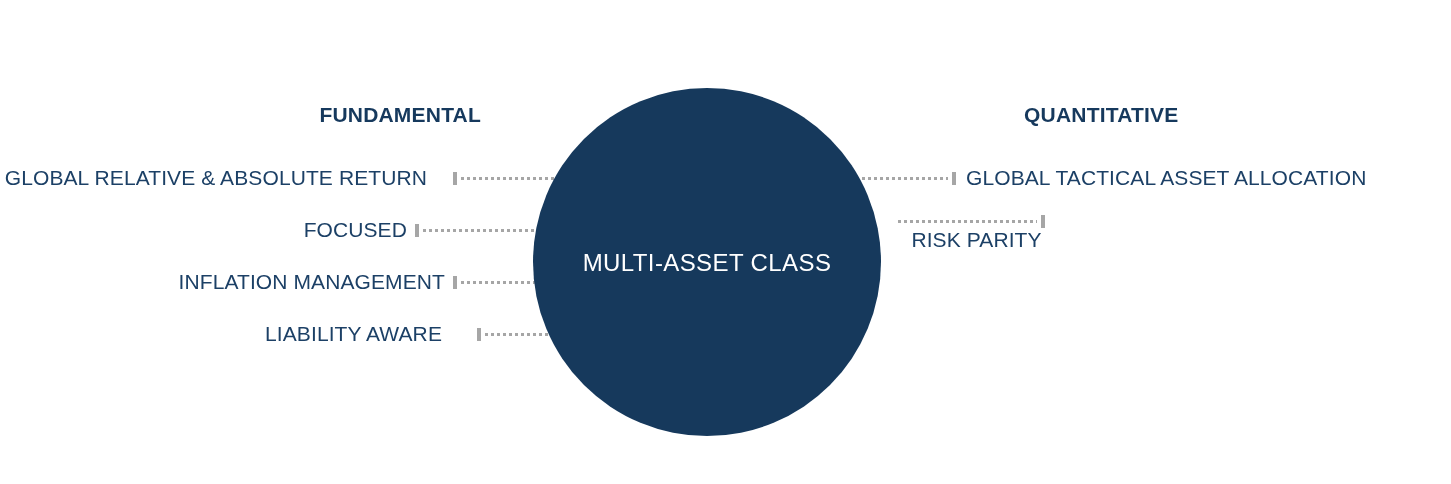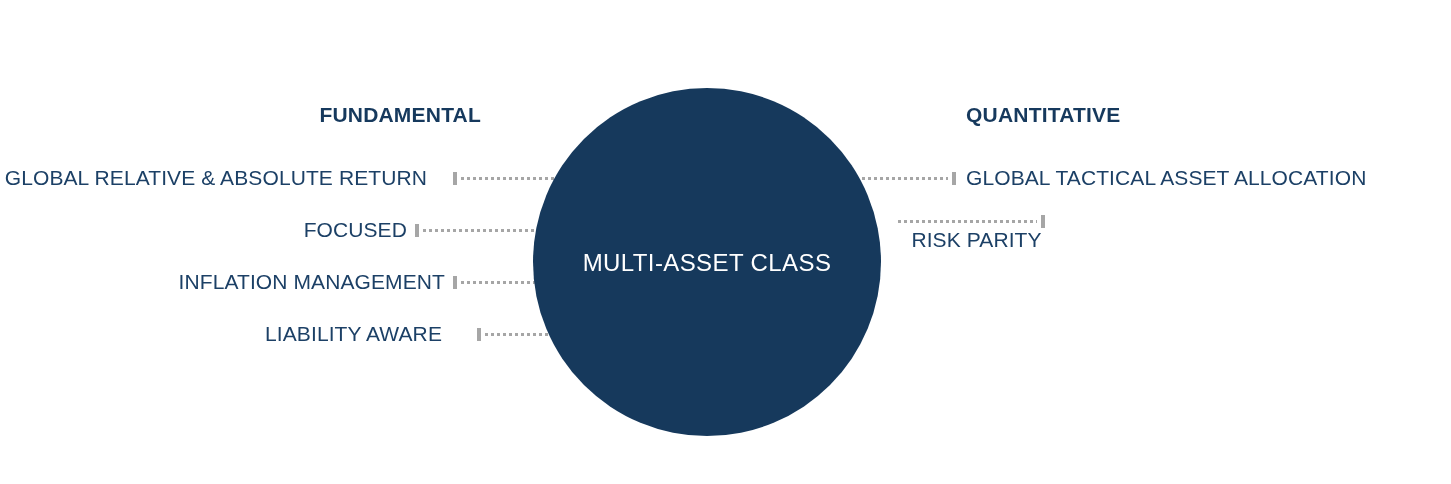--- a/index.html
+++ b/index.html
@@ -40,21 +40,21 @@
   .heading {
     position: absolute;
     font-size: 21px;
     font-weight: bold;
     letter-spacing: 0.2px;
     color: var(--heading_text, #16395D);
     white-space: nowrap;
     z-index: 1;
   }
   .heading-left  { top: 103px; right: 970px; }
-  .heading-right { top: 103px; left: 966px; }
+  .heading-right { top: 103px; left: 1024px; }
 
   
   .row {
     position: absolute;
     display: flex;
     align-items: center;
     height: 28px;
     z-index: 1;
   }
   .row .label {

